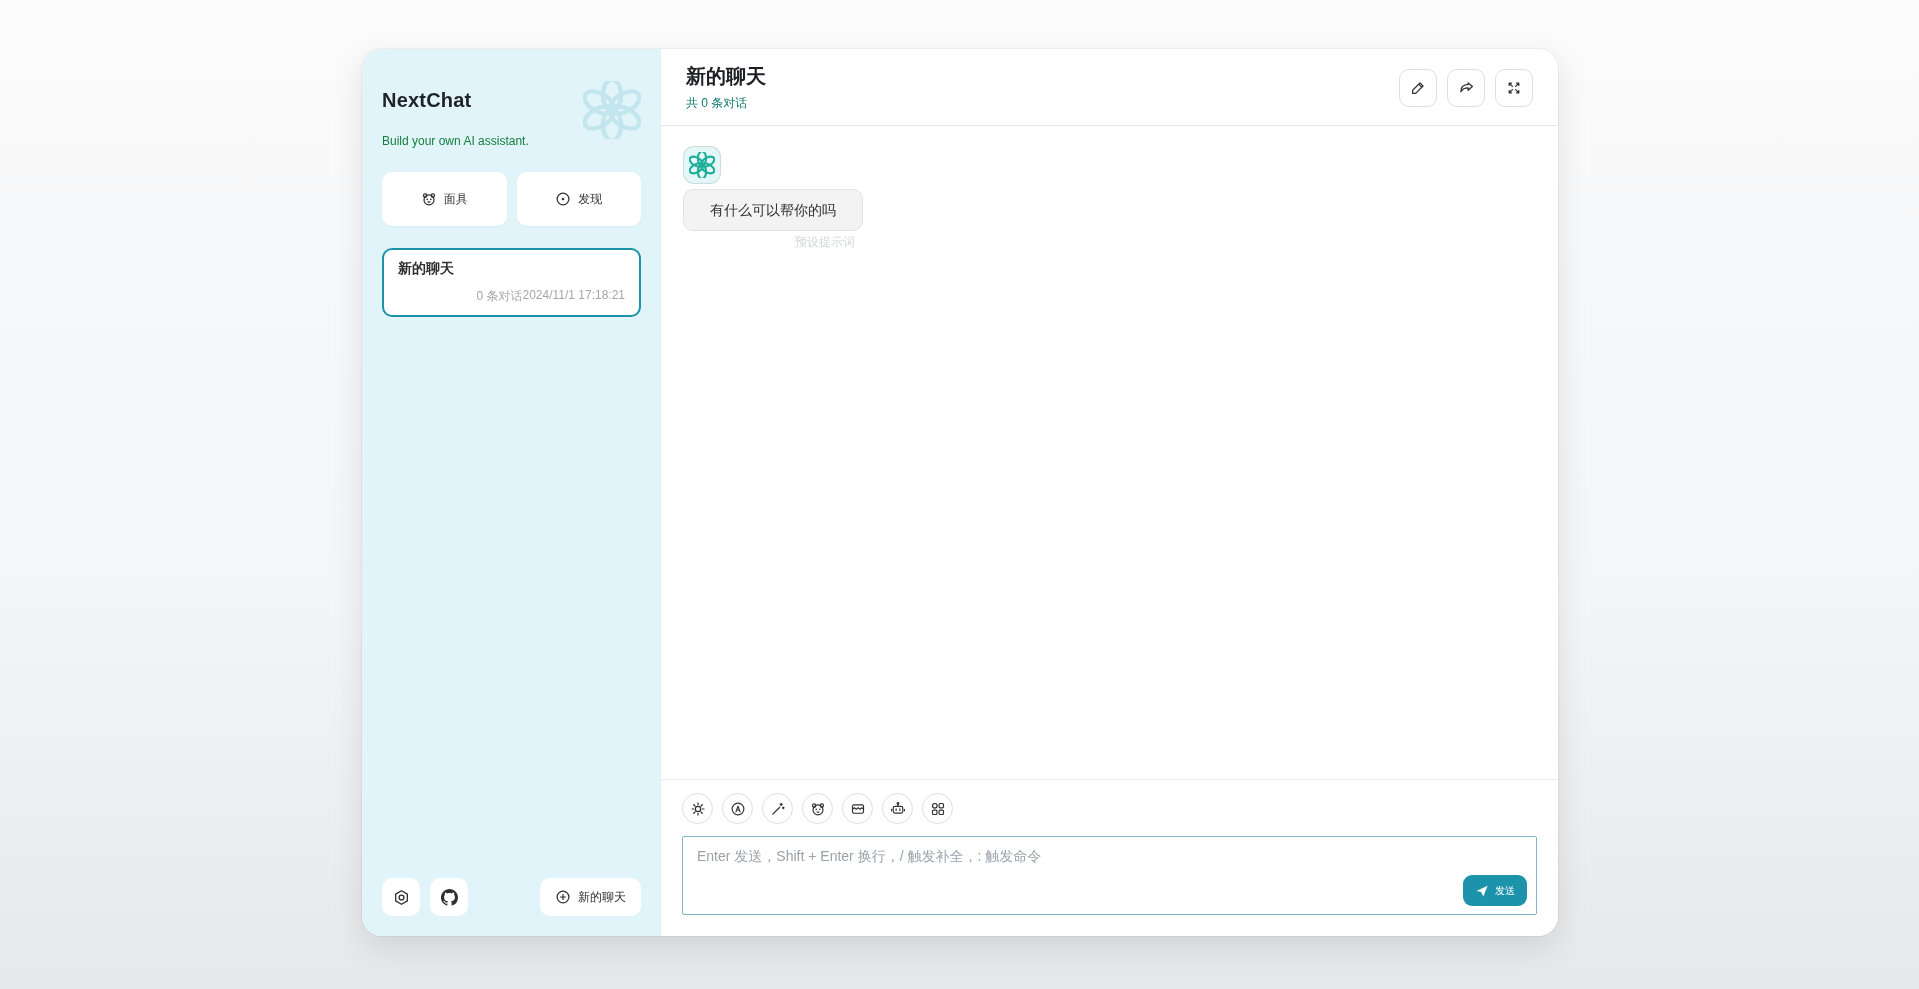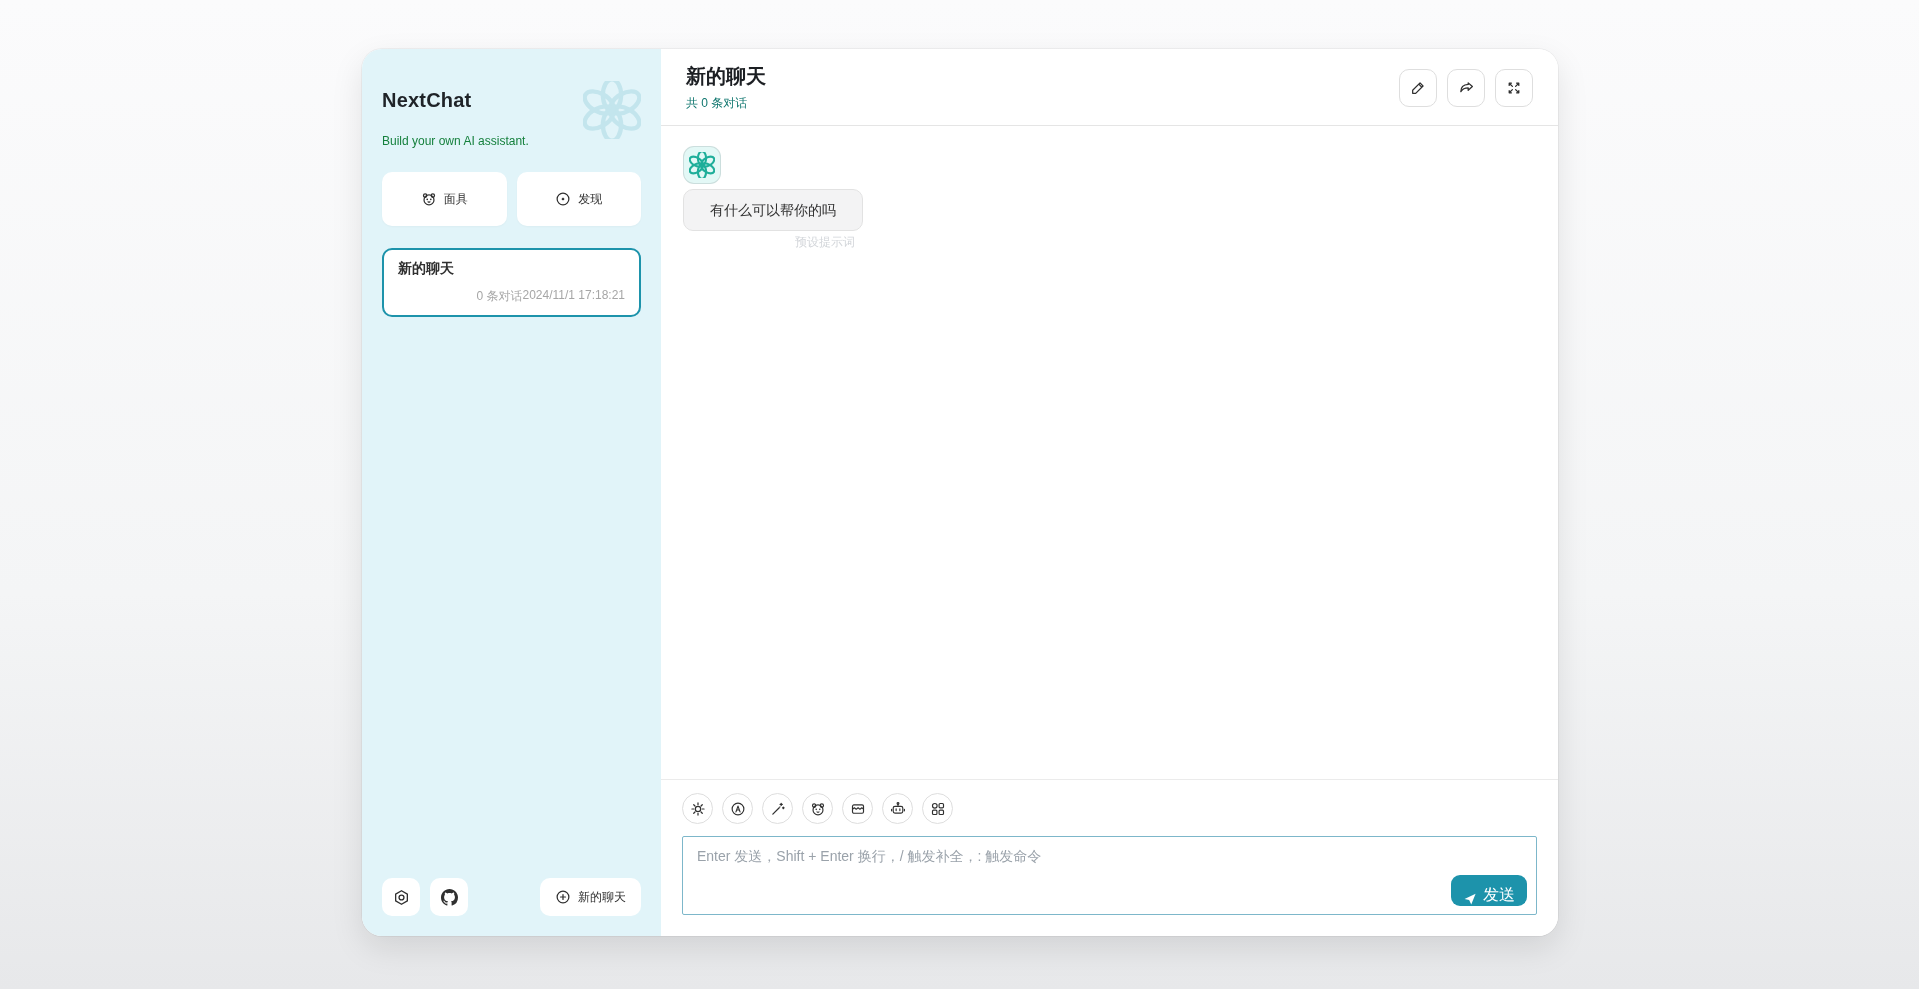--- a/index.html
+++ b/index.html
@@ -88,21 +88,21 @@
   .input-wrap{position:relative;margin-top:12px;}
   .chat-input{
     width:100%;height:79px;border:1px solid #7db7ca;border-radius:2px;background:#fff;
     padding:11px 92px 11px 14px;font-size:14px;color:var(--ink);font-family:inherit;
     resize:none;outline:none;
   }
   .chat-input::placeholder{color:#9aa2aa;}
   .send-btn{
     position:absolute;right:10px;bottom:13px;height:31px;padding:0 12px;
     background:var(--primary);border:none;border-radius:9px;cursor:pointer;
-    display:flex;align-items:flex-end;gap:6px;color:#fff;font-size:16px;font-family:inherit;
+    display:flex;align-items:center;gap:6px;color:#fff;font-size:10px;font-family:inherit;
   }
 </style>
 </head>
 <body>
 
 <div class="window">
 
   <aside class="sidebar">
     <div class="sb-head">
       <div class="sb-title">NextChat</div>

